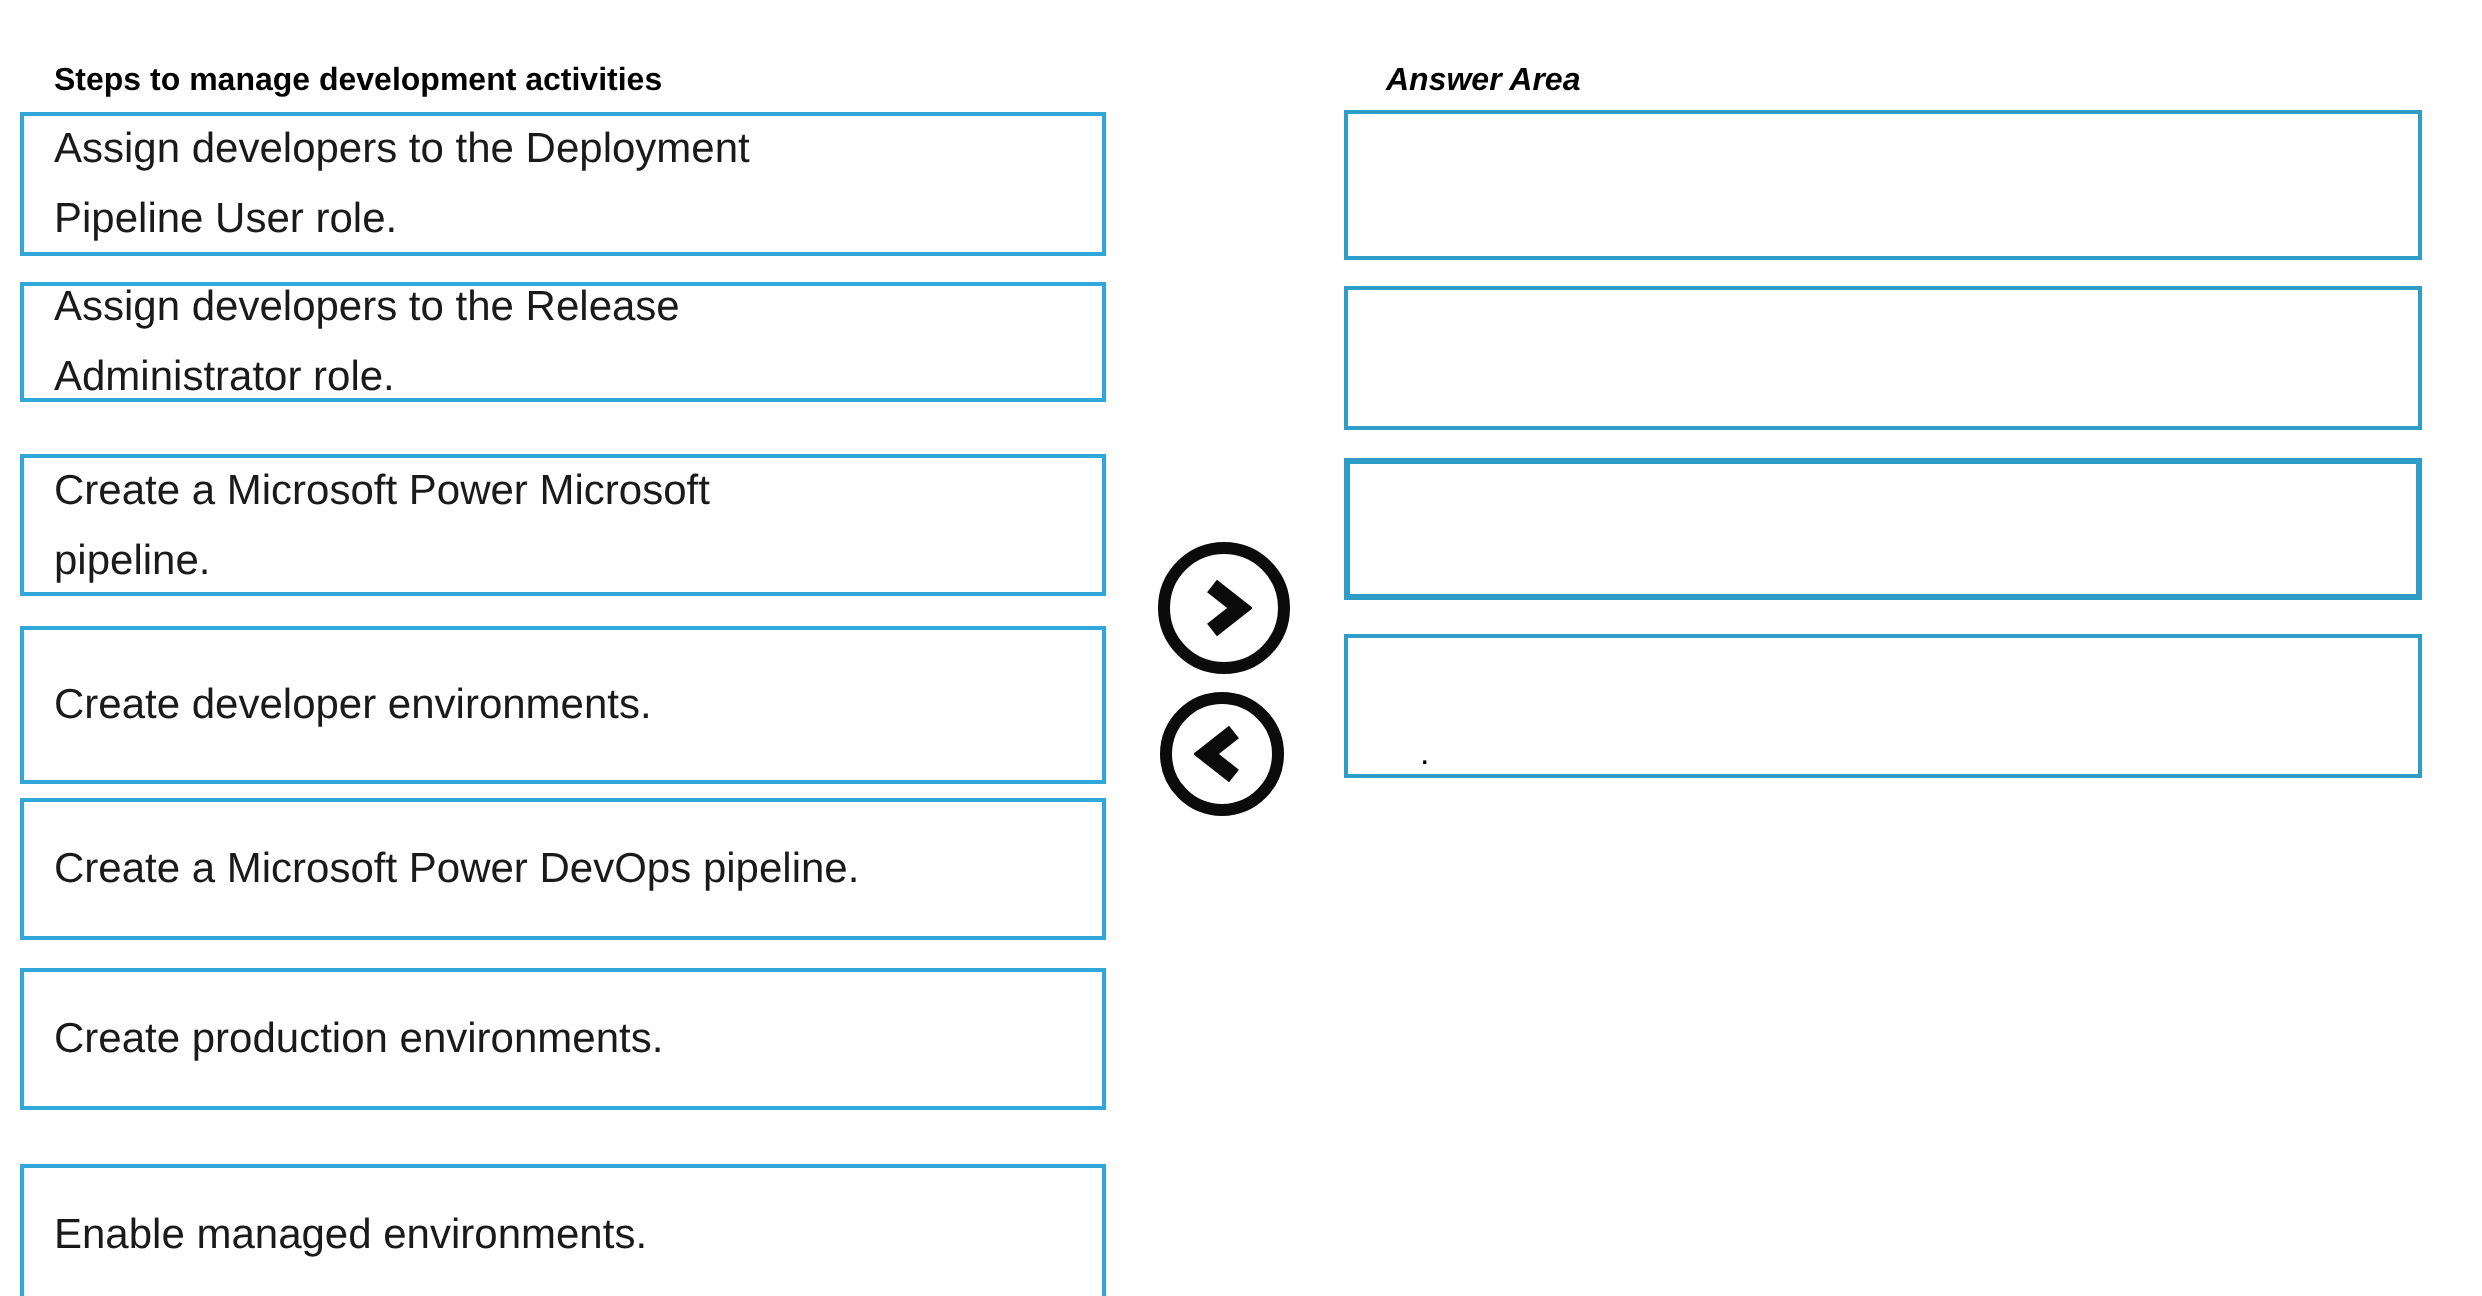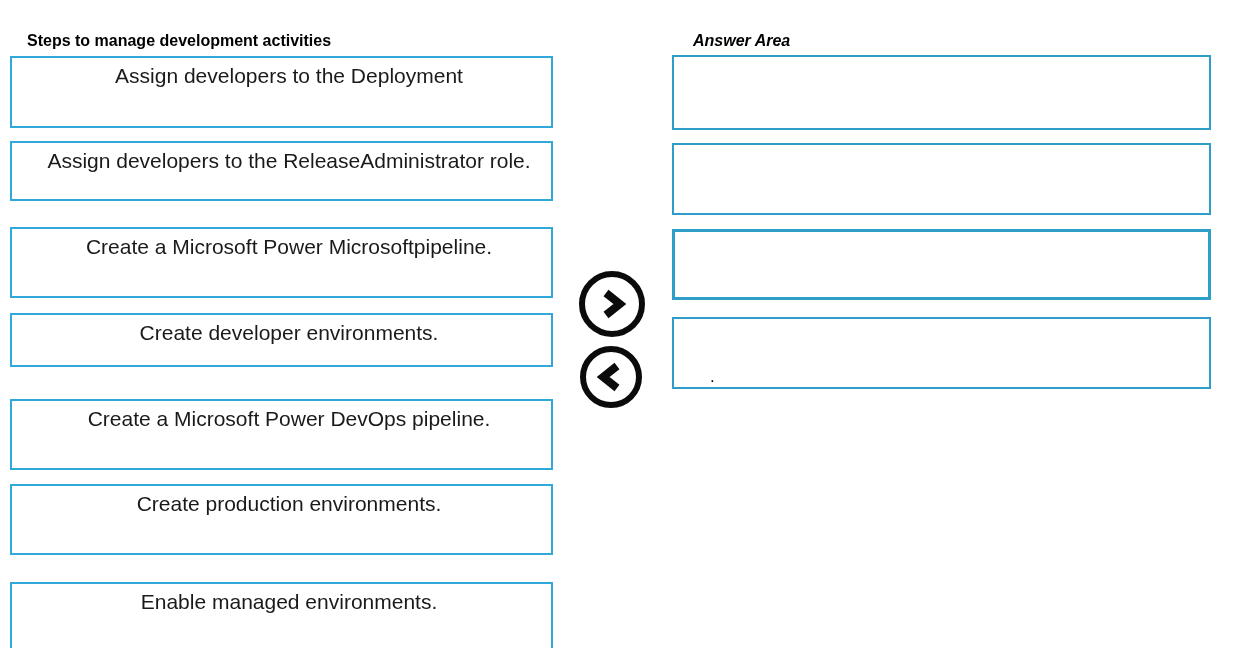--- a/index.html
+++ b/index.html
@@ -28,21 +28,21 @@
   .col-title.right { left: 693px; font-style: italic; }
 
   
   .step {
     position: absolute;
     left: 10px;
     width: 543px;
     border: 2px solid #31a8da;
     background: #ffffff;
     display: flex;
-    flex-direction: row;
+    flex-direction: column;
     justify-content: center;
     padding-left: 15px;
     cursor: grab;
   }
   .step .line {
     font-size: 21px;
     line-height: 35px;
     color: #1a1a1a;
     white-space: nowrap;
   }
@@ -85,33 +85,34 @@
 <body>
 
 <div class="screen">
 
   <div class="col-title left">Steps to manage development activities</div>
 
   <div class="col-title right">Answer Area</div>
 
   <div class="step" style="top:56px;height:72px">
     <span class="line">Assign developers to the Deployment</span>
+    <span class="line">Pipeline User role.</span>
   </div>
 
   <div class="step" style="top:141px;height:60px">
     <span class="line">Assign developers to the Release</span>
     <span class="line">Administrator role.</span>
   </div>
 
   <div class="step" style="top:227px;height:71px">
     <span class="line">Create a Microsoft Power Microsoft</span>
     <span class="line">pipeline.</span>
   </div>
 
-  <div class="step" style="top:313px;height:54px">
+  <div class="step" style="top:313px;height:79px">
     <span class="line">Create developer environments.</span>
   </div>
 
   <div class="step" style="top:399px;height:71px">
     <span class="line">Create a Microsoft Power DevOps pipeline.</span>
   </div>
 
   <div class="step" style="top:484px;height:71px">
     <span class="line">Create production environments.</span>
   </div>

